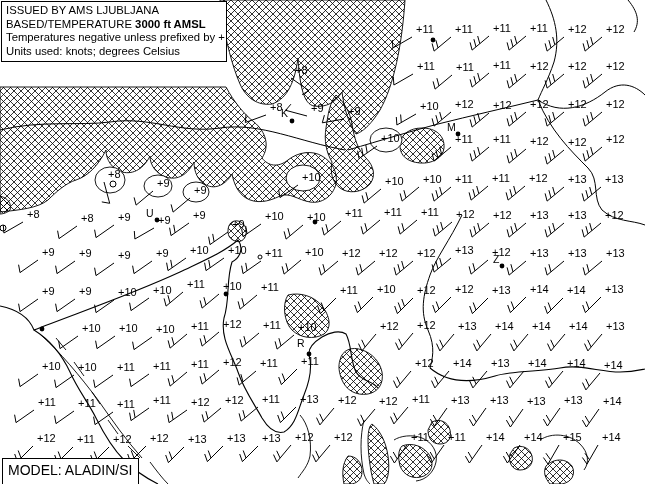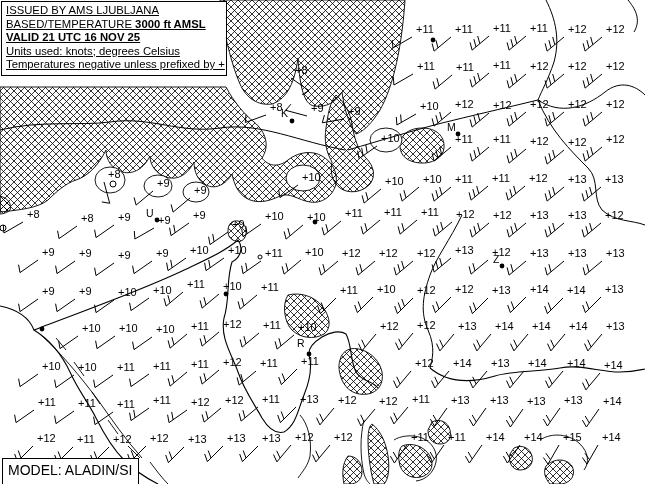--- a/index.html
+++ b/index.html
@@ -6,22 +6,22 @@
   #chart{
     position:relative;width:645px;height:484px;background:#ffffff;
     font-family:"Liberation Sans",sans-serif;overflow:hidden;
   }
   #map-svg{position:absolute;left:0;top:0;}
   .infobox{
     position:absolute;background:#ffffff;border:1px solid #000;
     color:#000;z-index:5;
   }
   #header-box{left:1px;top:1px;width:216px;padding:2px 4px 3px 4px;}
-  #header-box .hline{font-size:11.3px;line-height:13.6px;white-space:nowrap;text-decoration:underline;}
-  #header-box .b{font-weight:bold;}
+  #header-box .hline{font-size:11.3px;line-height:13.6px;white-space:nowrap;}
+  #header-box .b{font-weight:bold;text-align:center;}
   #footer-box{left:2px;top:458px;padding:1px 6px 18px 5px;font-size:14px;line-height:20px;}
   text{fill:#000;}
   .temp-label{font-size:11px;font-family:"Liberation Sans",sans-serif;}
   .city-letter{font-size:10.5px;font-family:"Liberation Sans",sans-serif;}
 </style>
 </head>
 <body>
 
 <div id="chart">
 
@@ -700,21 +700,20 @@
         <circle cx="42" cy="329" r="2.4" fill="#000"></circle>
         <circle cx="113" cy="184" r="3" fill="none" stroke="#000" stroke-width="1"></circle>
         <circle cx="3" cy="228" r="3" fill="none" stroke="#000" stroke-width="1"></circle>
         <circle cx="260" cy="257" r="2" fill="none" stroke="#000" stroke-width="1"></circle>
       </g>
   </svg>
 
   <div id="header-box" class="infobox">
     <div class="hline">ISSUED BY AMS LJUBLJANA</div>
     <div class="hline"><span>BASED/TEMPERATURE </span><span class="b">3000 ft AMSL</span></div>
-    <div class="hline b">VALID 21 UTC 16 NOV 25</div>
+    <div class="hline">Temperatures negative unless prefixed by +</div>
     <div class="hline">Units used: knots; degrees Celsius</div>
-    <div class="hline">Temperatures negative unless prefixed by +</div>
   </div>
 
   <div id="footer-box" class="infobox">
     <span>MODEL: ALADIN/SI</span>
   </div>
 </div>
 
 </body></html>

